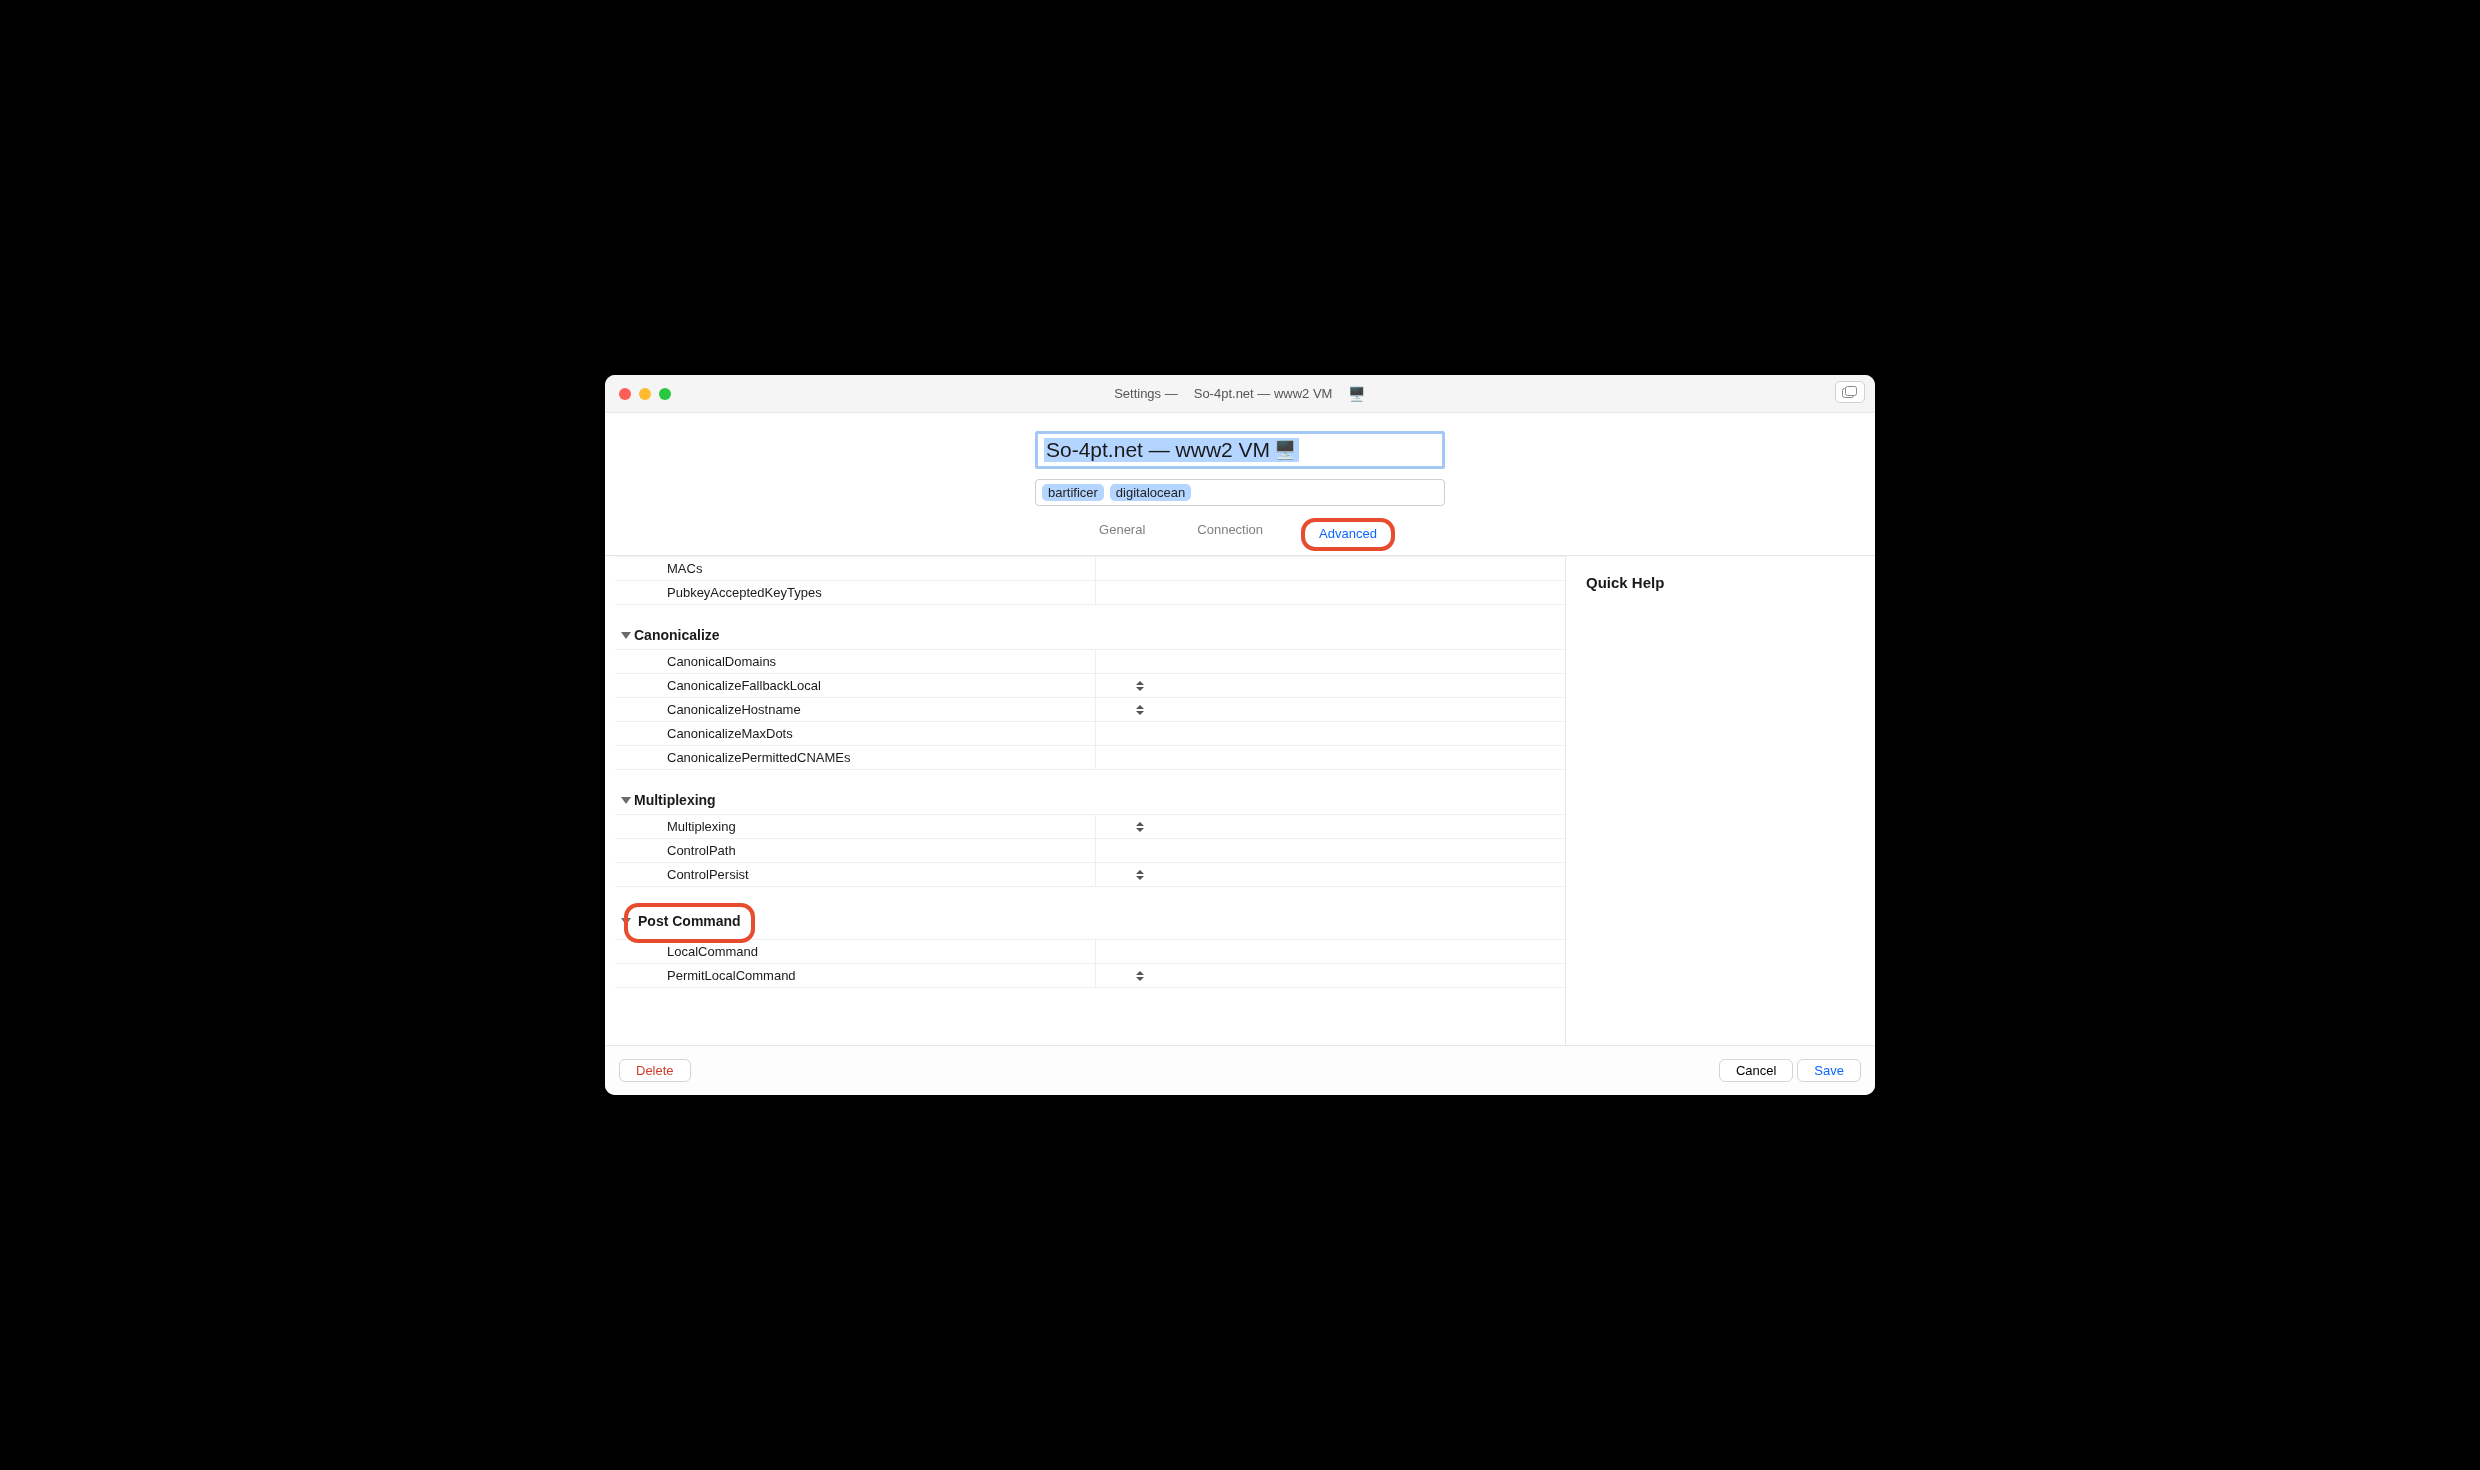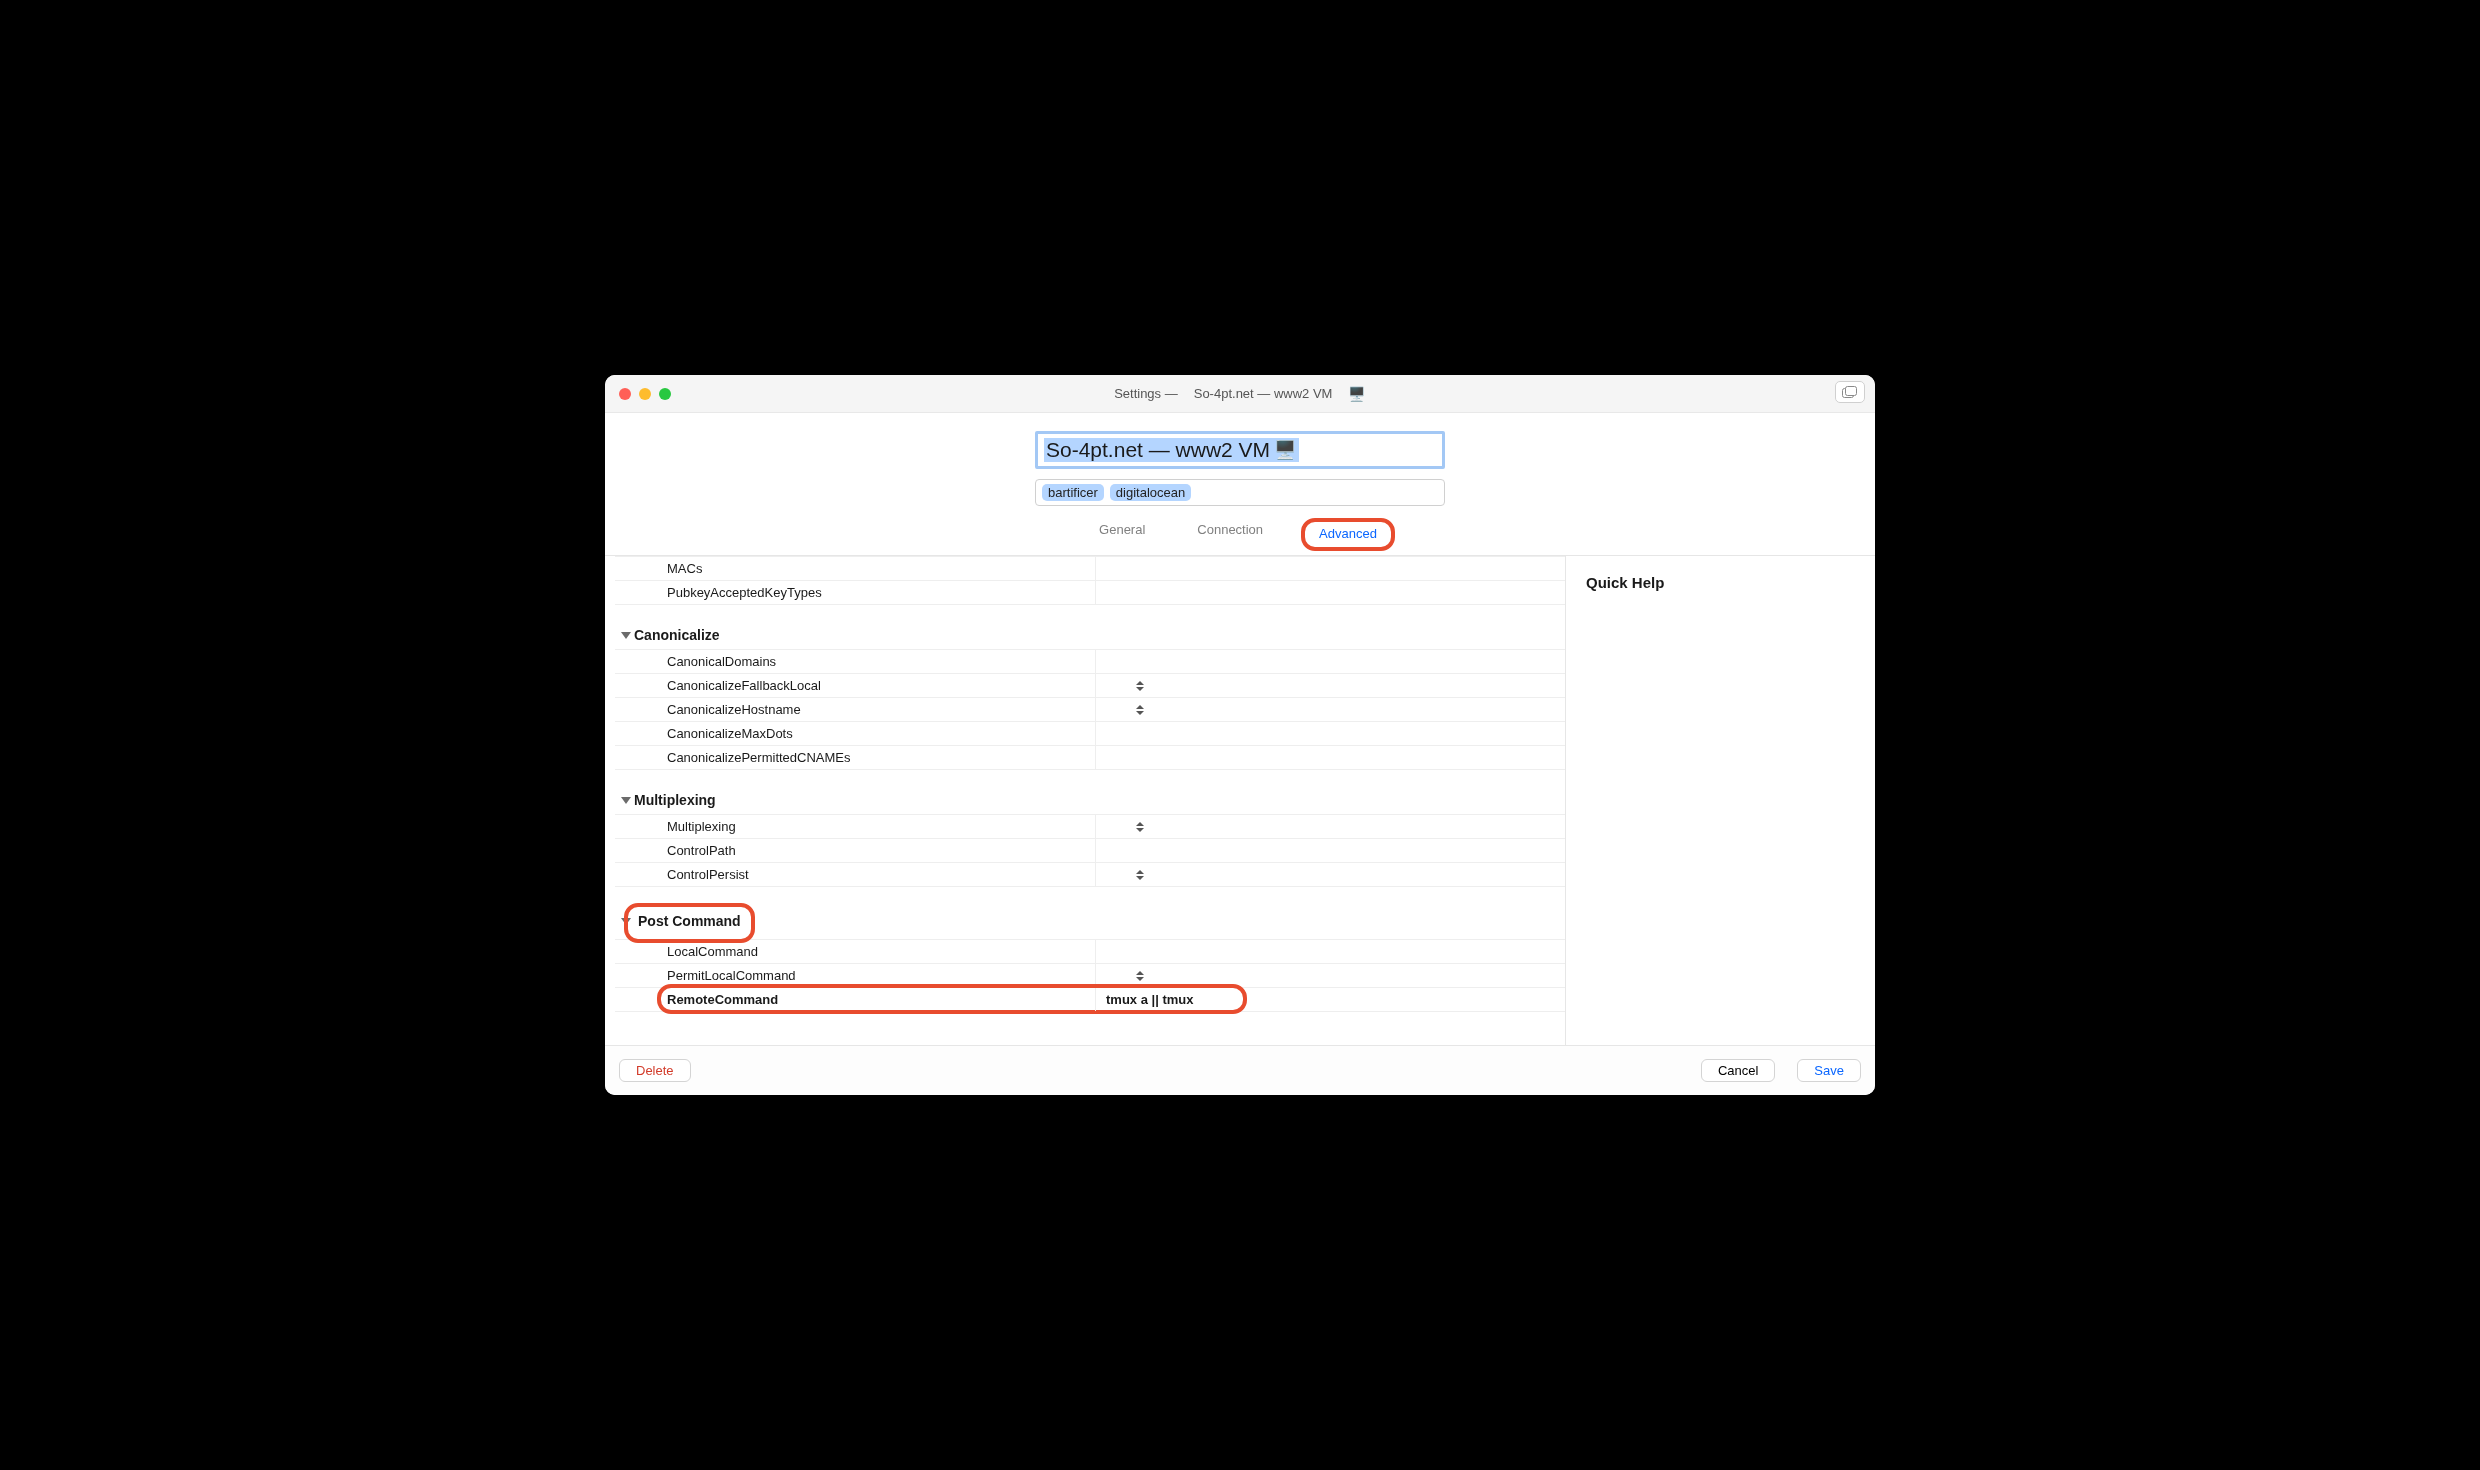--- a/index.html
+++ b/index.html
@@ -189,21 +189,21 @@
     border:1px solid #d4d4d4;
     background:#fff;
     border-radius:6px;
     padding: 3px 16px;
     font-size:13px;
     cursor:pointer;
   }
   .btn.delete { color:#d23b2a; }
   .btn.save { color:#0a66ff; }
   .footer .spacer { flex:1; }
-  .footer .btn + .btn { margin-left:22px;text-align:right; }
+  .footer .btn + .btn { margin-left:4px;text-align:right; }
 
   .screen-emoji { font-size: 18px; line-height:1; filter: grayscale(0.3); }
   .screen-emoji.small { font-size:14px; }
 </style>
 </head>
 <body>
 
 <div class="window">
 
   <div class="titlebar">
@@ -328,27 +328,20 @@
           <div class="row">
             <div class="row-key">LocalCommand</div>
             <div class="row-val"></div>
           </div>
           <div class="row">
             <div class="row-key">PermitLocalCommand</div>
             <div class="row-val">
                 <span class="stepper"></span>
               </div>
           </div>
-          <div class="row" style="position:relative;">
-            <div class="row-marker remote"></div>
-            <div class="row-key bold">RemoteCommand</div>
-            <div class="row-val">
-              <span style="font-weight:700;">tmux a || tmux</span>
-            </div>
-          </div>
         </div>
       </div>
 
     </div>
 
     <div class="quick-col">
       <h2>Quick Help</h2>
     </div>
   </div>
 

